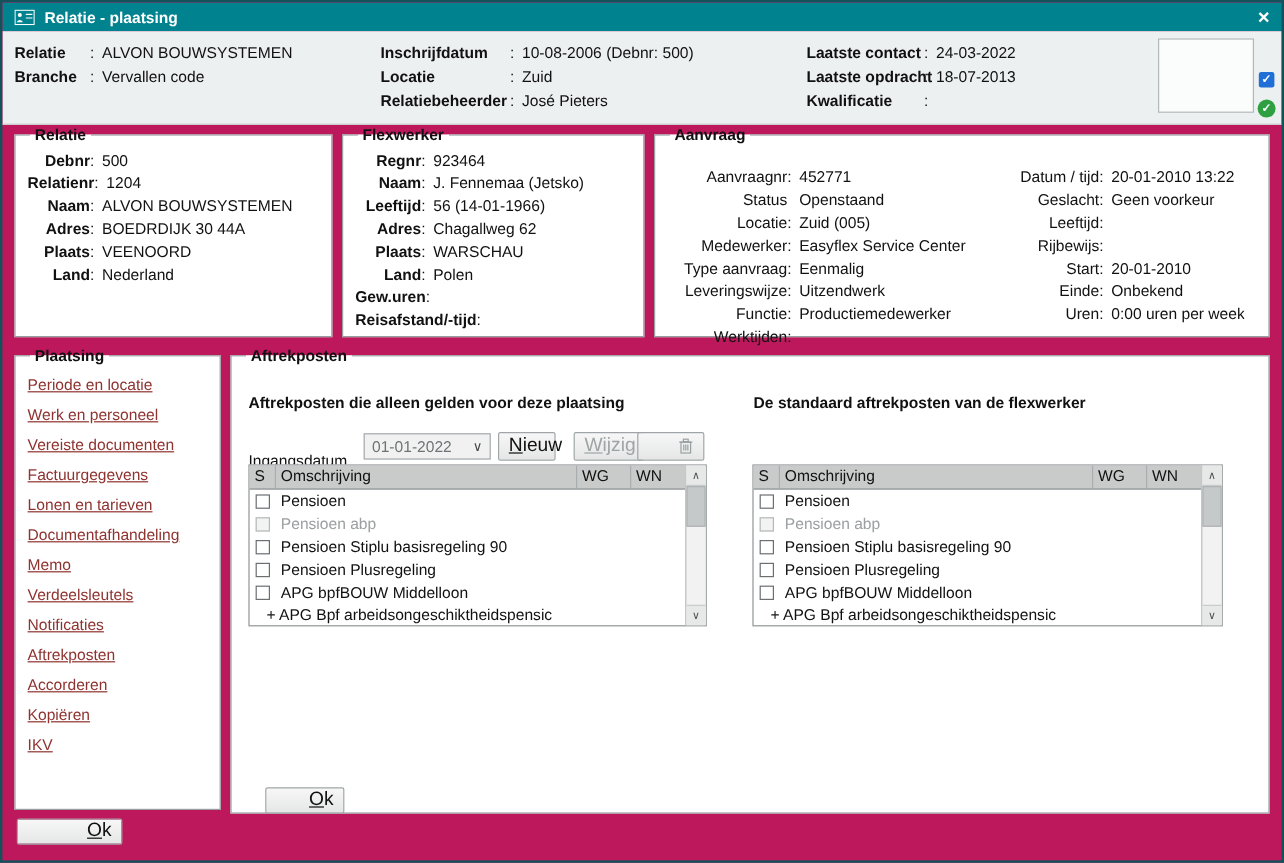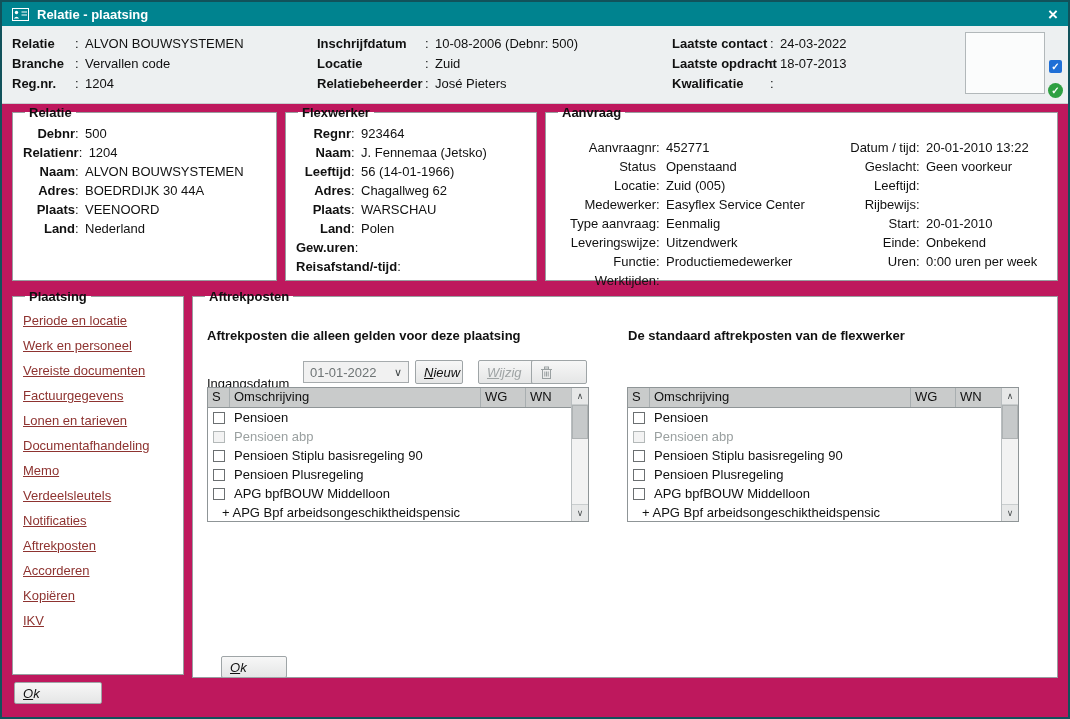--- a/index.html
+++ b/index.html
@@ -44,21 +44,21 @@
   #fs-aftrekposten{left:190px;top:287px;width:866px;height:389px;}
 
   
   .nav-item{height:25px;line-height:25px;color:#8E3330;text-decoration:underline;cursor:pointer;white-space:nowrap;}
 
   
   .section-title{position:absolute;font-weight:bold;white-space:nowrap;}
   .ing-label{position:absolute;left:14px;top:69px;line-height:22px;text-align:right;}
   .dropdown{position:absolute;left:110px;top:57px;width:106px;height:22px;border:1px solid #A6ABAD;background:#F1F1F1;display:flex;align-items:center;padding:0 6px;box-sizing:border-box;color:#6E7475;cursor:pointer;}
   .dd-arrow{margin-left:auto;color:#3F4546;font-size:11px;}
-  .btn{border:1px solid #9FA5A7;background:linear-gradient(#F7F7F7,#E5E6E6);font-family:inherit;font-size:13px;color:#111;text-align:left;cursor:pointer;border-radius:2px;padding:0 8px;box-sizing:border-box;font-style:italic;}
+  .btn{border:1px solid #9FA5A7;background:linear-gradient(#F7F7F7,#E5E6E6);font-family:inherit;font-size:16px;color:#111;text-align:right;cursor:pointer;border-radius:2px;padding:0 8px;box-sizing:border-box;}
   .btn.disabled{color:#9FA4A5;}
   .abs{position:absolute;}
   #btn-nieuw{left:222px;top:56px;width:48px;height:24px;}
   #btn-wijzig{left:285px;top:56px;width:58px;height:24px;}
   #btn-trash{left:338px;top:56px;width:56px;height:24px;}
   #btn-ok-inner{left:28px;top:352px;width:66px;height:22px;}
   #btn-ok-footer{position:absolute;left:12px;top:680px;width:88px;height:22px;}
 
   
   .list-table{position:absolute;top:83px;height:135px;border:1px solid #8F9597;display:flex;background:#fff;box-sizing:border-box;}
@@ -98,21 +98,20 @@
       </svg>
     </span>
     <span class="title">Relatie - plaatsing</span>
     <span class="close-btn">×</span>
   </div>
 
   <div class="header">
     <div class="hdr-col c1" style="left:10px;">
       <div class="hdr-row"><span class="lbl">Relatie</span><span class="colon">:</span><span class="val">ALVON BOUWSYSTEMEN</span></div>
       <div class="hdr-row"><span class="lbl">Branche</span><span class="colon">:</span><span class="val">Vervallen code</span></div>
-      <div class="hdr-row"><span class="lbl">Reg.nr.</span><span class="colon">:</span><span class="val">1204</span></div>
     </div>
     <div class="hdr-col c2" style="left:315px;">
       <div class="hdr-row"><span class="lbl">Inschrijfdatum</span><span class="colon">:</span><span class="val">10-08-2006  (Debnr: 500)</span></div>
       <div class="hdr-row"><span class="lbl">Locatie</span><span class="colon">:</span><span class="val">Zuid</span></div>
       <div class="hdr-row"><span class="lbl">Relatiebeheerder</span><span class="colon">:</span><span class="val">José Pieters</span></div>
     </div>
     <div class="hdr-col c3" style="left:670px;">
       <div class="hdr-row"><span class="lbl">Laatste contact</span><span class="colon">:</span><span class="val">24-03-2022</span></div>
       <div class="hdr-row"><span class="lbl">Laatste opdracht</span><span class="colon">:</span><span class="val">18-07-2013</span></div>
       <div class="hdr-row"><span class="lbl">Kwalificatie</span><span class="colon">:</span><span class="val"></span></div>

